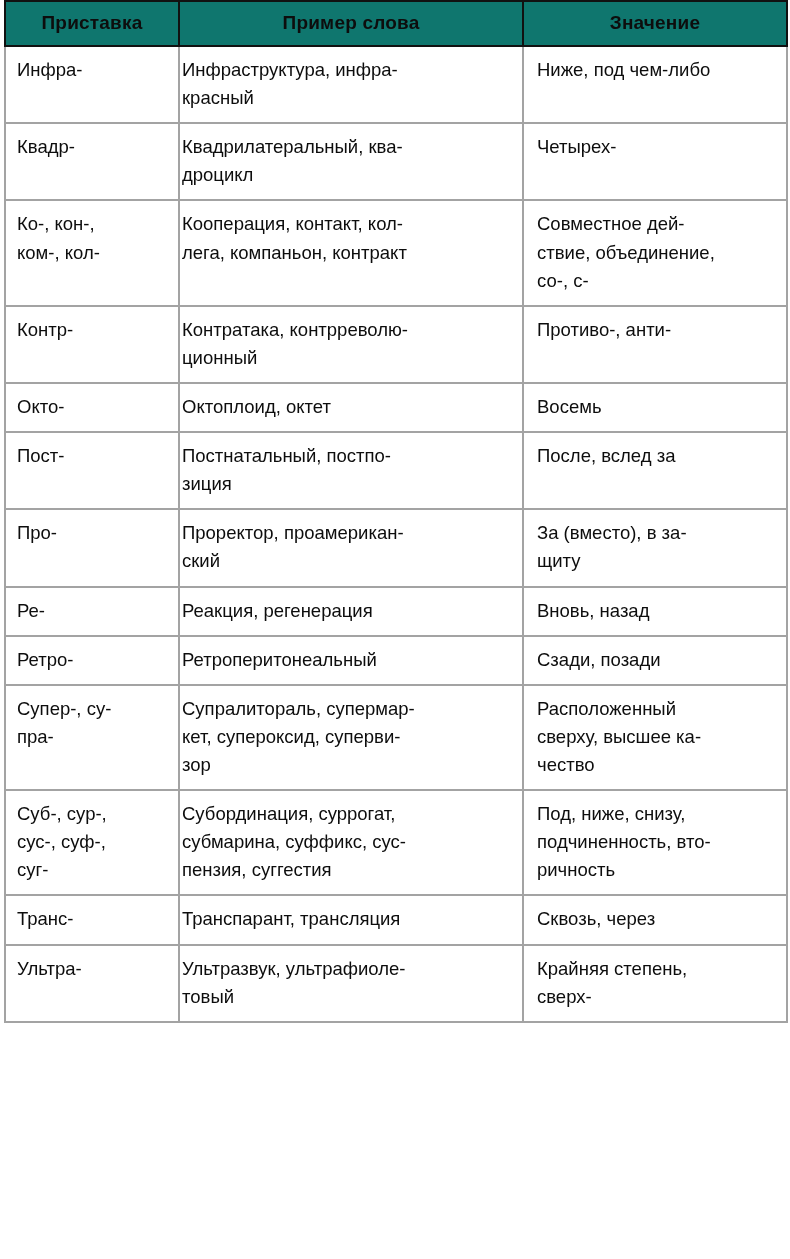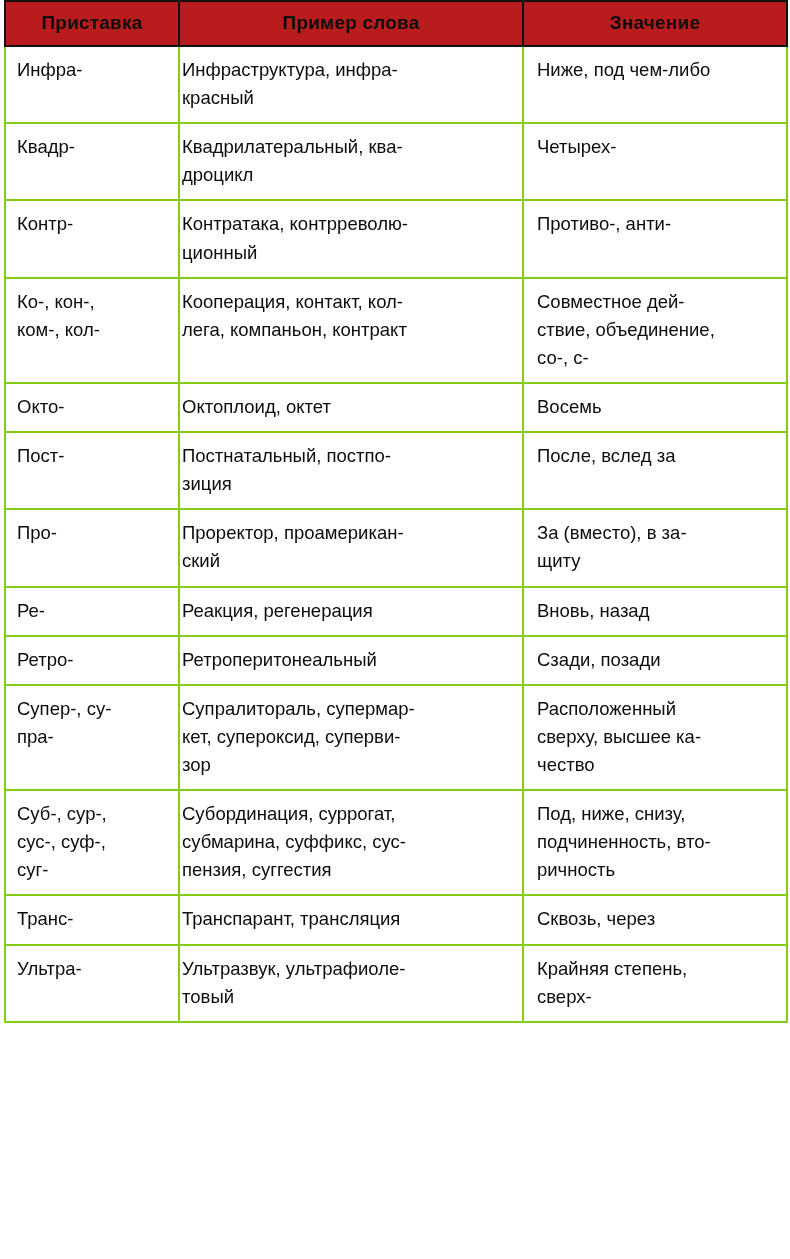--- a/index.html
+++ b/index.html
@@ -24,30 +24,30 @@
     border-collapse: collapse;
     width: 782px;
     margin-left: 4px;
     table-layout: fixed;
   }
   table.prefix-table col.c1 { width: 174px; }
   table.prefix-table col.c2 { width: 344px; }
   table.prefix-table col.c3 { width: 264px; }
 
   thead th {
-    background: #b91c1c;
+    background: #0f766e;
     border: 2px solid #111111;
     font-weight: bold;
     font-size: 19px;
     text-align: center;
     padding: 10px 6px 11px 6px;
     letter-spacing: 0.2px;
   }
   tbody td {
-    border: 2px solid #84cc16;
+    border: 2px solid #a3a3a3;
     font-size: 18.5px;
     line-height: 1.52;
     padding: 9px 12px 10px 12px;
     vertical-align: top;
     text-align: left;
     hyphens: manual;
   }
   tbody td.col-prefix { padding-left: 11px; }
   tbody td.col-example { padding-left: 2px; }
   tbody td.col-meaning { padding-left: 13px; }
@@ -74,28 +74,28 @@
           <td class="col-prefix">Инфра-</td>
           <td class="col-example">Инфраструктура, инфра-<br>красный</td>
           <td class="col-meaning">Ниже, под чем-либо</td>
         </tr>
         <tr>
           <td class="col-prefix">Квадр-</td>
           <td class="col-example">Квадрилатеральный, ква-<br>дроцикл</td>
           <td class="col-meaning">Четырех-</td>
         </tr>
         <tr>
+          <td class="col-prefix">Ко-, кон-,<br>ком-, кол-</td>
+          <td class="col-example">Кооперация, контакт, кол-<br>лега, компаньон, контракт</td>
+          <td class="col-meaning">Совместное дей-<br>ствие, объединение,<br>со-, с-</td>
+        </tr>
+        <tr>
           <td class="col-prefix">Контр-</td>
           <td class="col-example">Контратака, контрреволю-<br>ционный</td>
           <td class="col-meaning">Противо-, анти-</td>
-        </tr>
-        <tr>
-          <td class="col-prefix">Ко-, кон-,<br>ком-, кол-</td>
-          <td class="col-example">Кооперация, контакт, кол-<br>лега, компаньон, контракт</td>
-          <td class="col-meaning">Совместное дей-<br>ствие, объединение,<br>со-, с-</td>
         </tr>
         <tr>
           <td class="col-prefix">Окто-</td>
           <td class="col-example">Октоплоид, октет</td>
           <td class="col-meaning">Восемь</td>
         </tr>
         <tr>
           <td class="col-prefix">Пост-</td>
           <td class="col-example">Постнатальный, постпо-<br>зиция</td>
           <td class="col-meaning">После, вслед за</td>

